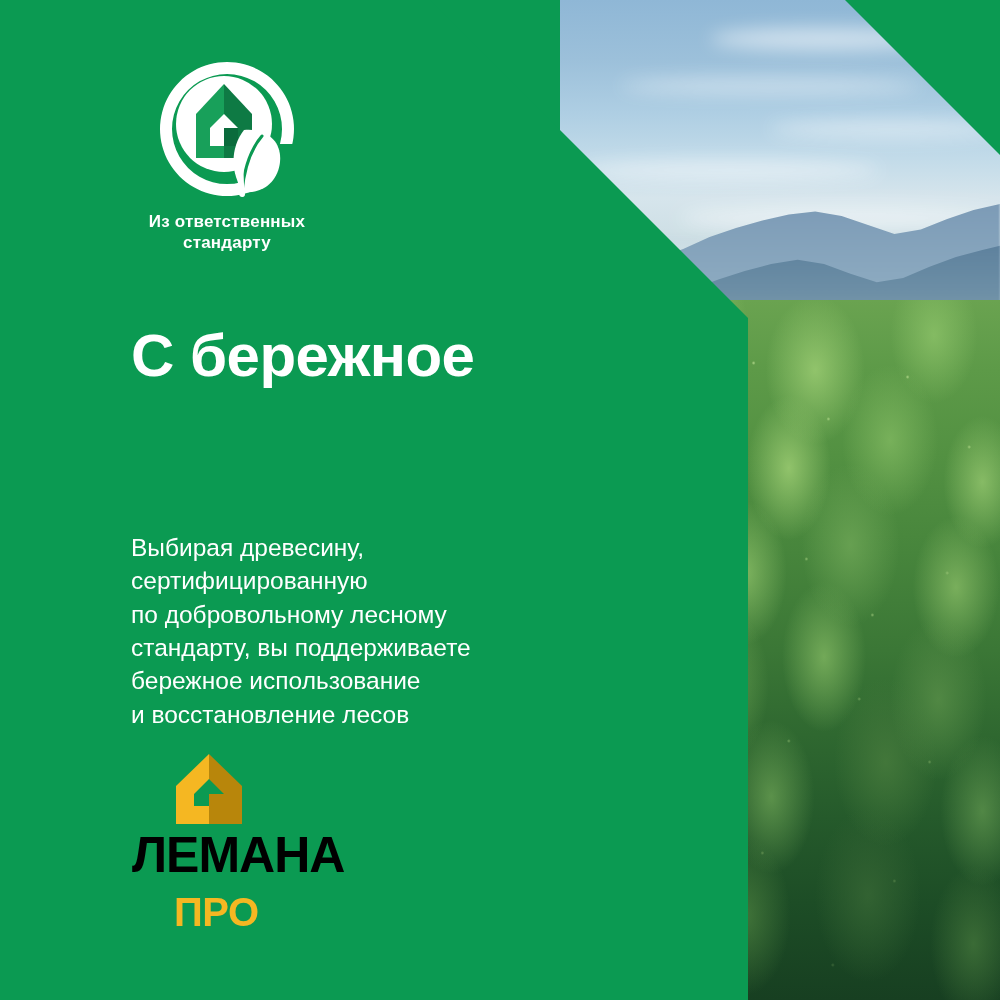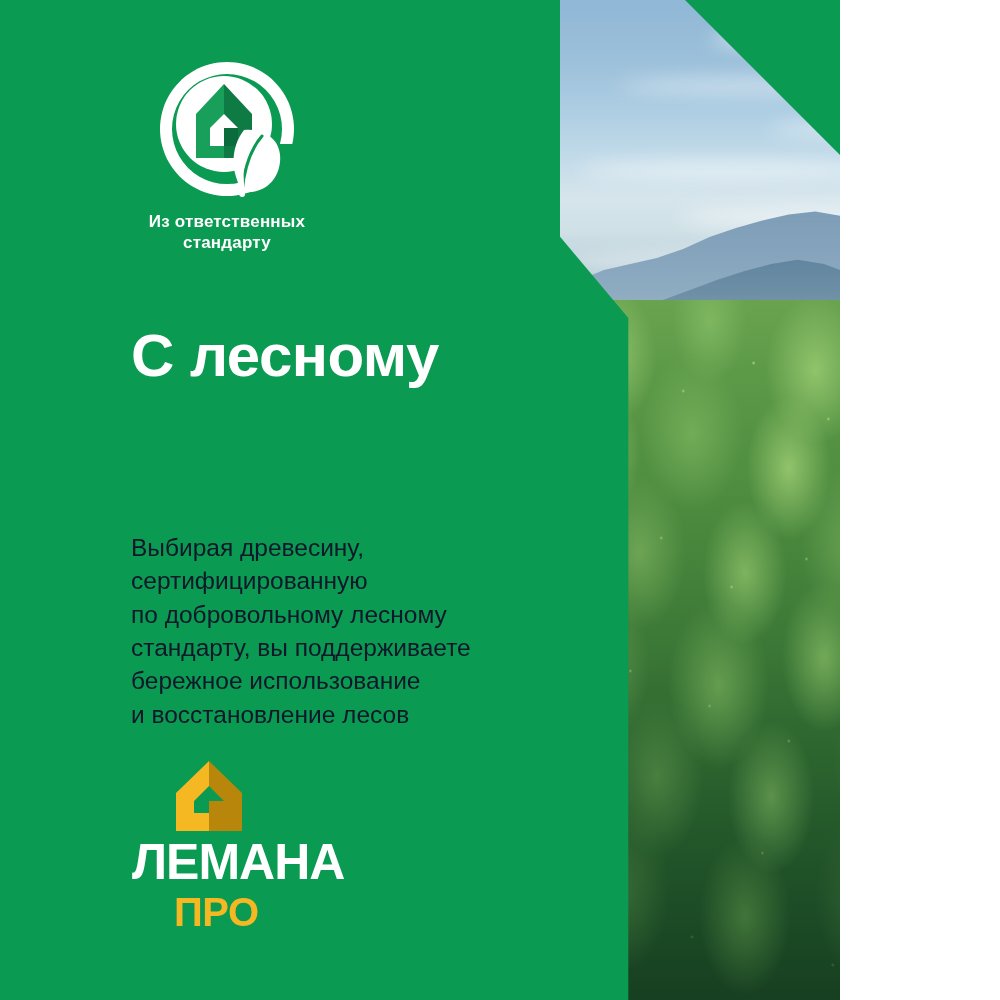--- a/index.html
+++ b/index.html
@@ -7,21 +7,21 @@
     margin: 0;
     padding: 0;
     background: #ffffff;
   }
   body {
     font-family: "Liberation Sans", "DejaVu Sans", sans-serif;
   }
 
   .poster {
     position: relative;
-    width: 840px;
+    width: 1000px;
     height: 1000px;
     overflow: hidden;
     background: #0b9a52;
   }
 
   
   .photo {
     position: absolute;
     inset: 0;
     left: 560px;          
@@ -217,21 +217,21 @@
     line-height: 1.08;
     letter-spacing: -0.5px;
   }
 
   
   .body-copy {
     position: absolute;
     left: 131px;
     top: 531px;
     width: 520px;
-    color: #0f172a;
+    color: #ffffff;
     font-size: 24.5px;
     font-weight: 400;
     line-height: 1.36;
     white-space: pre-line;
   }
 
   
   .brand {
     position: absolute;
     left: 132px;
@@ -240,26 +240,26 @@
   }
   .brand-mark {
     width: 78px;
     height: 78px;
     margin-left: 38px;
   }
   .brand-word {
     margin-top: 2px;
     font-size: 50px;
     font-weight: bold;
-    color: #ffffff;
+    color: #000000;
     letter-spacing: -1px;
     line-height: 1;
   }
   .brand-sub {
-    margin-top: 5px;
+    margin-top: 12px;
     margin-left: 42px;
     font-size: 40px;
     font-weight: bold;
     color: #f5b722;
     letter-spacing: -0.5px;
     line-height: 1;
   }
 </style>
 </head>
 <body>
@@ -317,21 +317,21 @@
         <path d="M86 136 C84 120 84 108 86 96" stroke="#ffffff" stroke-width="6" fill="none" stroke-linecap="round"></path>
       </svg>
     </div>
     <div class="cert-caption">
       <div>Из ответственных</div>
       <div>стандарту</div>
     </div>
   </div>
 
   <div class="headline">
-    <div>С лесному</div>
+    <div>С бережное</div>
   </div>
 
   <div class="body-copy">Выбирая древесину,
 сертифицированную
 по добровольному лесному
 стандарту, вы поддерживаете
 бережное использование
 и восстановление лесов</div>
 
   <div class="brand">

